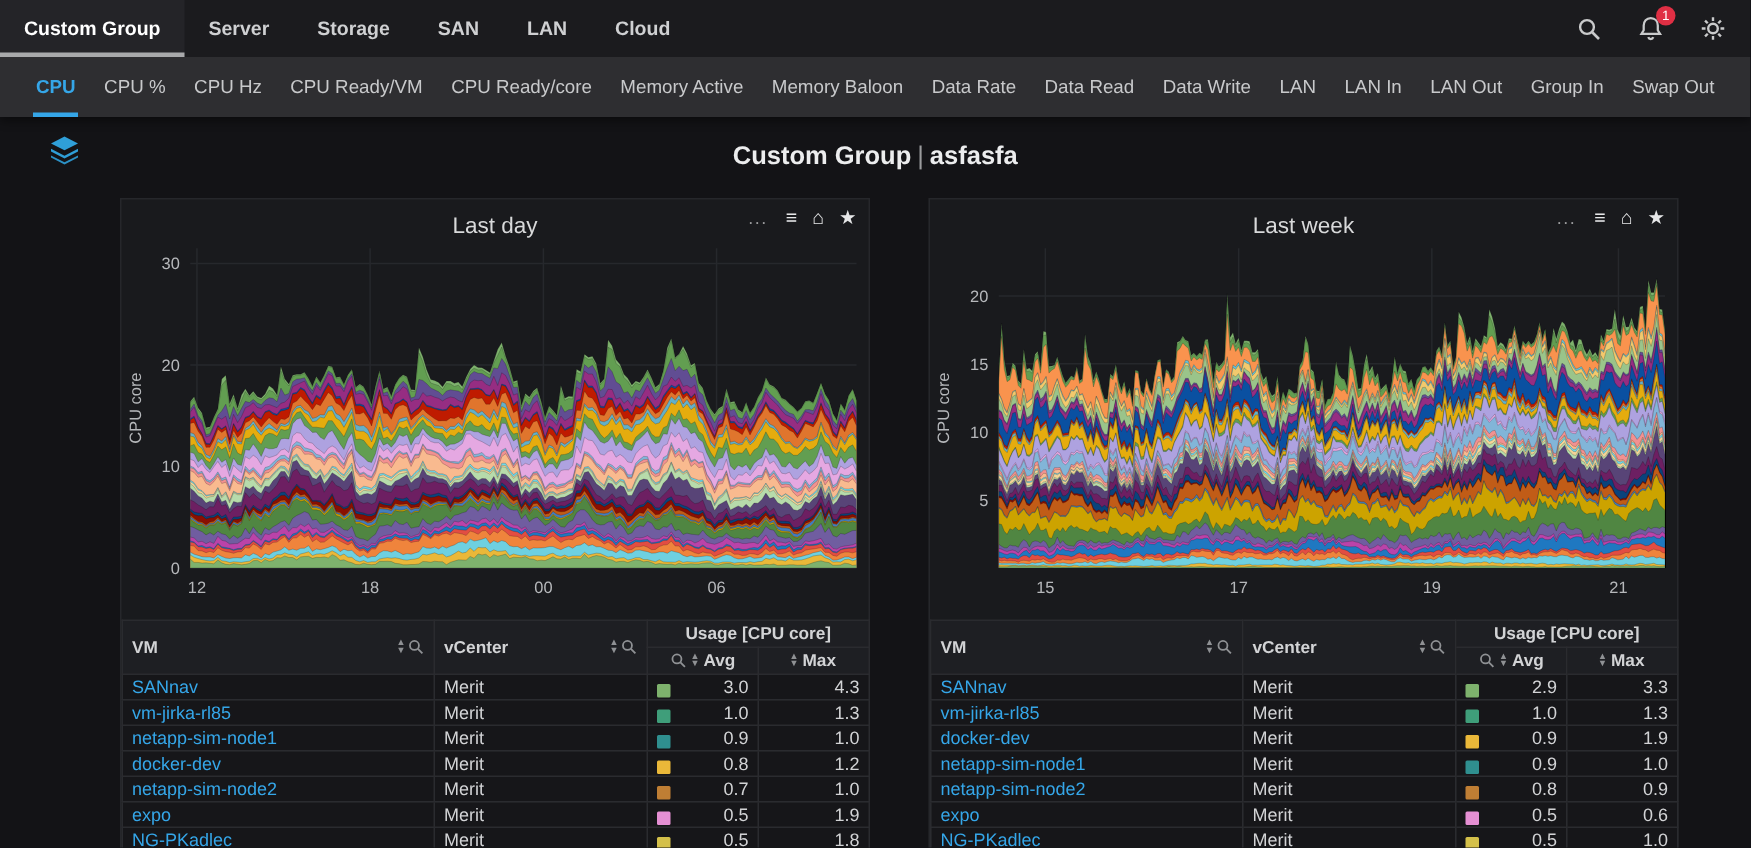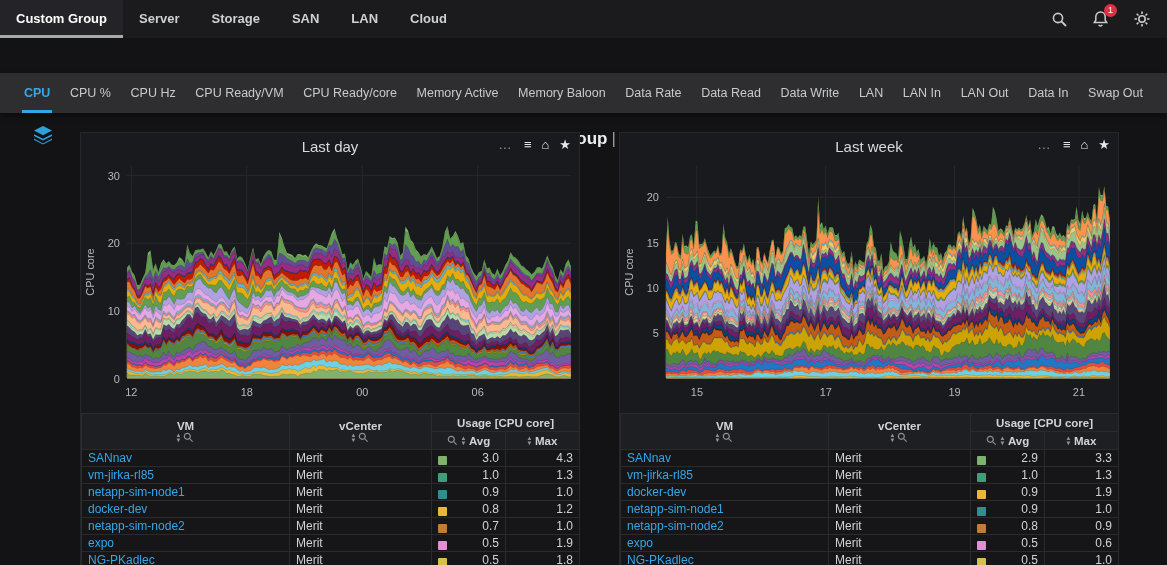--- a/index.html
+++ b/index.html
@@ -11,46 +11,46 @@
     color:#d2d3d5;
   }
   
   .topnav { height:38px; background:#1b1b1e; display:flex; align-items:center; position:relative; z-index:3; }
   .nav-item { padding:0 16px; height:38px; line-height:38px; font-size:13px; font-weight:600; color:#cfd0d2; cursor:pointer; white-space:nowrap; }
   .nav-item.active { color:#ffffff; background:#242428; box-shadow: inset 0 -3px 0 #a8a9ab; }
   .nav-right { margin-left:auto; display:flex; align-items:center; gap:24px; padding-right:16px; }
   .nav-icon { position:relative; display:inline-flex; cursor:pointer; }
   .badge { position:absolute; top:-6px; right:-8px; min-width:13px; height:13px; border-radius:7px; color:#fff; font-size:9px; line-height:13px; text-align:center; padding:0 3px; }
   
-  .subnav { height:40px; background:#2e2e31; display:flex; align-items:center; justify-content:space-between; padding:0 22px; box-shadow:0 3px 6px rgba(0,0,0,0.4); position:relative; z-index:2;margin-top:35px; }
+  .subnav { height:40px; background:#2e2e31; display:flex; align-items:center; justify-content:space-between; padding:0 22px; box-shadow:0 3px 6px rgba(0,0,0,0.4); position:relative; z-index:2; }
   .subtab { font-size:12.5px; color:#c8c9cb; height:40px; line-height:40px; white-space:nowrap; cursor:pointer; padding:0 2px; }
   .subtab.active { color:#35a6e8; font-weight:700; box-shadow: inset 0 -3px 0 #35a6e8; }
   
   .title-row { position:relative; height:50px; }
   .layers-btn { position:absolute; left:32px; top:12px; cursor:pointer; }
   .page-title { text-align:center; padding-top:16px; font-size:17px; font-weight:700; color:#ecedee; }
   .page-title .sep { color:#9a9b9d; font-weight:400; padding:0 4px; }
   
   .panels { position:absolute; left:80px; top:132px; display:flex; gap:39px; }
   .panel { width:500px; background:#191a1d; border:1px solid #26272b; }
-  .panel-header { height:26px; position:relative; display:flex; align-items:center; justify-content:center; }
+  .panel-header { height:26px; position:relative; display:flex; align-items:flex-end; justify-content:center; }
   .panel-title { font-size:15px; color:#d8d9da; cursor:pointer; }
   .panel-icons { position:absolute; right:8px; top:3px; display:flex; gap:10px; align-items:center; }
   .icon-dots { color:#9a9b9d; font-size:12px; letter-spacing:1px; cursor:pointer; margin-right:2px; }
   .icon-g { font-size:13px; color:#e6e7e8; cursor:pointer; line-height:18px; }
   .chart { display:block; }
   .grid { stroke:#26282c; stroke-width:1; }
   .tick { fill:#b6b8bb; font-size:11px; font-family:"Liberation Sans", sans-serif; }
   
   table.vm-table { width:100%; border-collapse:collapse; table-layout:fixed; margin-top:2px; }
   .vm-table th, .vm-table td { border:1px solid #2a2b2f; overflow:hidden; white-space:nowrap; }
   .vm-table thead th { background:#1e1f23; color:#d2d3d5; font-size:11.5px; font-weight:700; padding:2px 6px; height:18px; cursor:pointer; }
   .vm-table td { font-size:12px; color:#d2d3d5; padding:1px 6px; height:16px; background:#161619; }
   .td-vm a { color:#35a6e8; text-decoration:none; cursor:pointer; }
-  .thflex { display:flex; align-items:center; justify-content:space-between;flex-direction:column; }
+  .thflex { display:flex; align-items:center; justify-content:space-between; }
   .thtools { display:flex; align-items:center; gap:3px; }
   .thcenter { display:flex; align-items:center; justify-content:center; gap:4px; }
   .sort { display:inline-flex; flex-direction:column; line-height:4.5px; font-size:6.5px; color:#8f9194; }
   .cellflex { display:flex; justify-content:space-between; align-items:flex-end; }
   .swatch { width:9px; height:9px; display:inline-block; border-radius:1px; flex:none; }
   .num { text-align:right; display:block; }
   .td-max { text-align:right; }
 </style>
 </head>
 <body>
@@ -96,21 +96,21 @@
     <span class="subtab">CPU Ready/VM</span>
     <span class="subtab">CPU Ready/core</span>
     <span class="subtab">Memory Active</span>
     <span class="subtab">Memory Baloon</span>
     <span class="subtab">Data Rate</span>
     <span class="subtab">Data Read</span>
     <span class="subtab">Data Write</span>
     <span class="subtab">LAN</span>
     <span class="subtab">LAN In</span>
     <span class="subtab">LAN Out</span>
-    <span class="subtab">Data In</span>
+    <span class="subtab">Group In</span>
     <span class="subtab">Swap Out</span>
   </div>
 
 <div class="title-row">
   <span class="layers-btn">
     <svg width="22" height="20" viewBox="0 0 22 20">
         <g fill="#2f9fd8">
           <path d="M11 1 L20 5.6 L11 10.2 L2 5.6 Z"></path>
           <path d="M2 9.2 L11 13.8 L20 9.2 L20 11 L11 15.6 L2 11 Z"></path>
           <path d="M2 13.6 L11 18.2 L20 13.6 L20 15 L11 19.6 L2 15 Z" opacity="0.9"></path>

